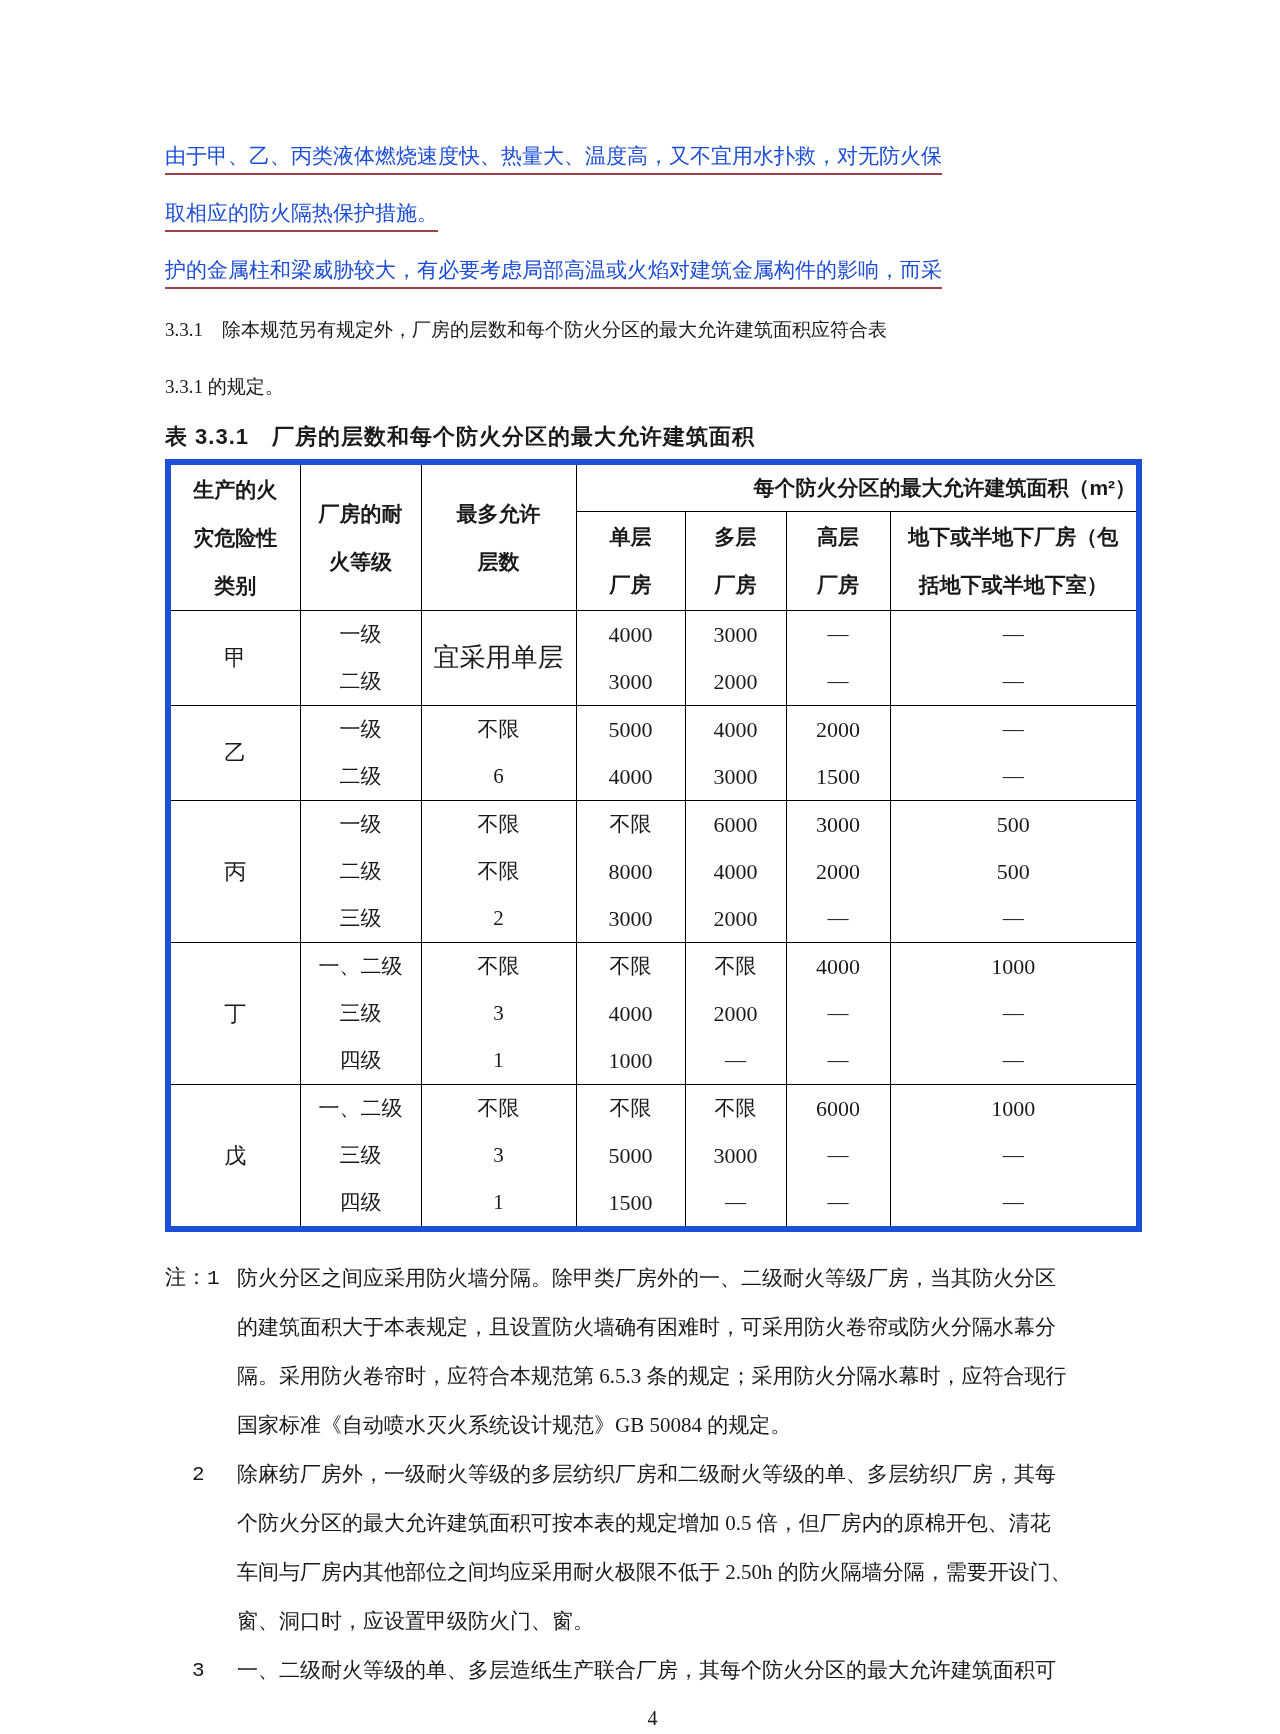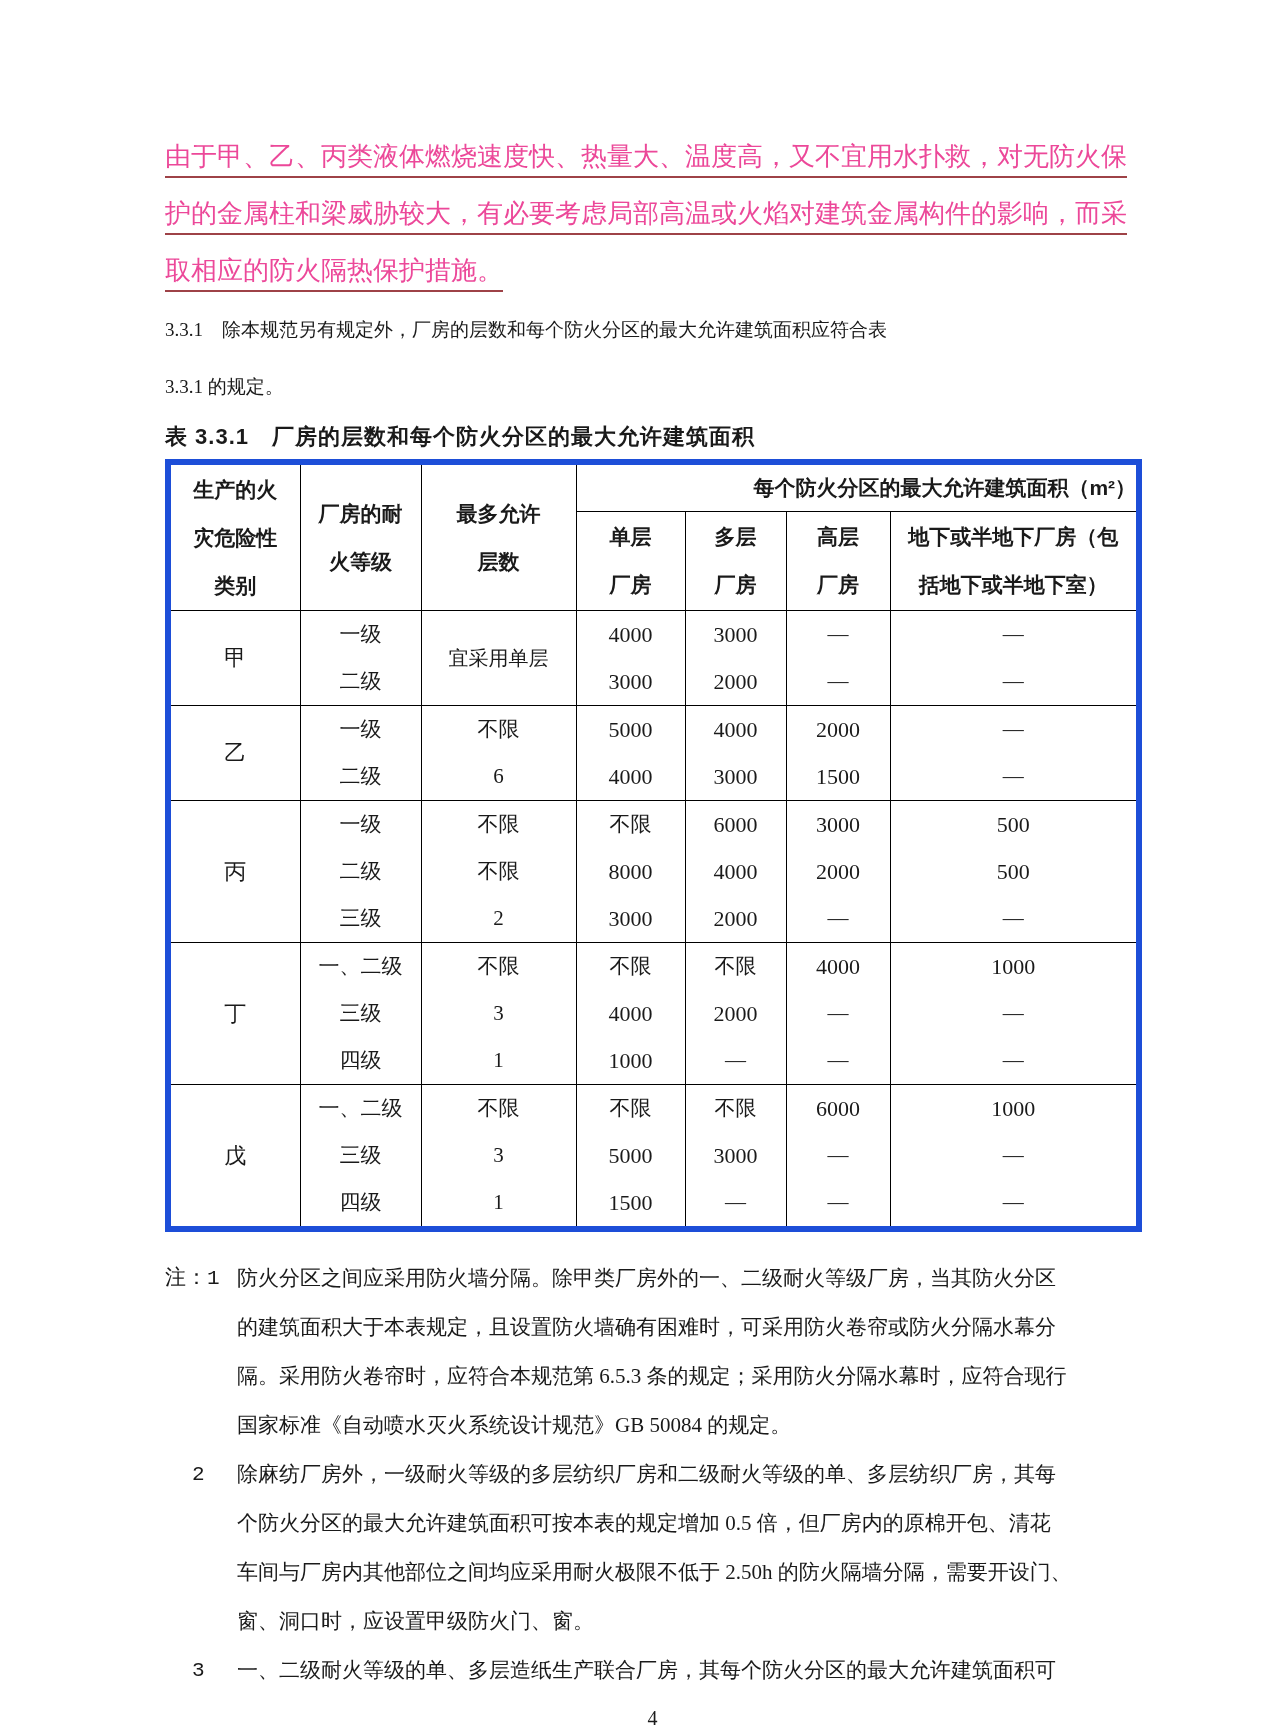--- a/index.html
+++ b/index.html
@@ -5,21 +5,21 @@
   html,body{margin:0;padding:0;}
   body{
     width:1280px;height:1734px;background:#ffffff;color:#1a1a1a;
     font-family:"Liberation Serif","DejaVu Serif",serif;
     overflow:hidden;
   }
   .content{padding:128px 0 0 165px;width:980px;}
 
   
   .red-block{width:875px;}
-  .red-line{font-size:26px;line-height:57px;color:#ec4899;white-space:nowrap;}
+  .red-line{font-size:21px;line-height:57px;color:#1d4ed8;white-space:nowrap;}
   .red-line span{border-bottom:2px solid #9e4247;padding-bottom:5px;}
 
   
   .clause{width:875px;margin-top:2px;}
   .clause-line{font-size:19px;line-height:57px;white-space:nowrap;}
 
   
   .tbl-wrap{width:971px;margin-top:6px;}
   .tbl-title{
     width:971px;text-align:left;font-size:22px;line-height:32px;
@@ -32,41 +32,41 @@
   }
   .doc-table th,.doc-table td{border:1px solid #000;padding:0;font-weight:normal;vertical-align:middle;}
   .doc-table th{
     font-family:"Liberation Sans","DejaVu Sans",sans-serif;font-weight:bold;font-size:21px;
   }
   .hl{height:48px;line-height:48px;text-align:center;}
   .area-head{height:46px;line-height:46px;text-align:right;}
   .h2 th{height:98px;}
   .sv{height:47px;line-height:47px;text-align:center;font-size:21px;}
   .sv-num{font-size:22px;}
-  .sv-merged{height:94px;line-height:94px;text-align:center;font-size:20px;}
+  .sv-merged{height:94px;line-height:94px;text-align:center;font-size:26px;}
   .cat-cell{text-align:center;font-size:22px;}
 
   
   .notes{width:875px;margin-top:22px;}
   .note{position:relative;padding-left:72px;font-size:21px;line-height:49px;}
   .note-line{white-space:nowrap;}
   .note-num{position:absolute;left:0;top:0;font-size:21px;line-height:49px;font-family:Liberation Mono, monospace;}
   .note-num.indent{left:27px;}
 
   .page-num{width:975px;text-align:center;font-size:20px;margin-top:12px;}
 </style>
 </head>
 <body>
 
 <div class="content">
 
   <div class="red-block">
     <div class="red-line"><span>由于甲、乙、丙类液体燃烧速度快、热量大、温度高，又不宜用水扑救，对无防火保</span></div>
+    <div class="red-line"><span>取相应的防火隔热保护措施。</span></div>
     <div class="red-line"><span>护的金属柱和梁威胁较大，有必要考虑局部高温或火焰对建筑金属构件的影响，而采</span></div>
-    <div class="red-line"><span>取相应的防火隔热保护措施。</span></div>
   </div>
 
   <div class="clause">
     <div class="clause-line">3.3.1　除本规范另有规定外，厂房的层数和每个防火分区的最大允许建筑面积应符合表</div>
     <div class="clause-line">3.3.1 的规定。</div>
   </div>
 
   <div class="tbl-wrap">
     <div class="tbl-title">表 3.3.1　厂房的层数和每个防火分区的最大允许建筑面积</div>
     <table class="doc-table">

